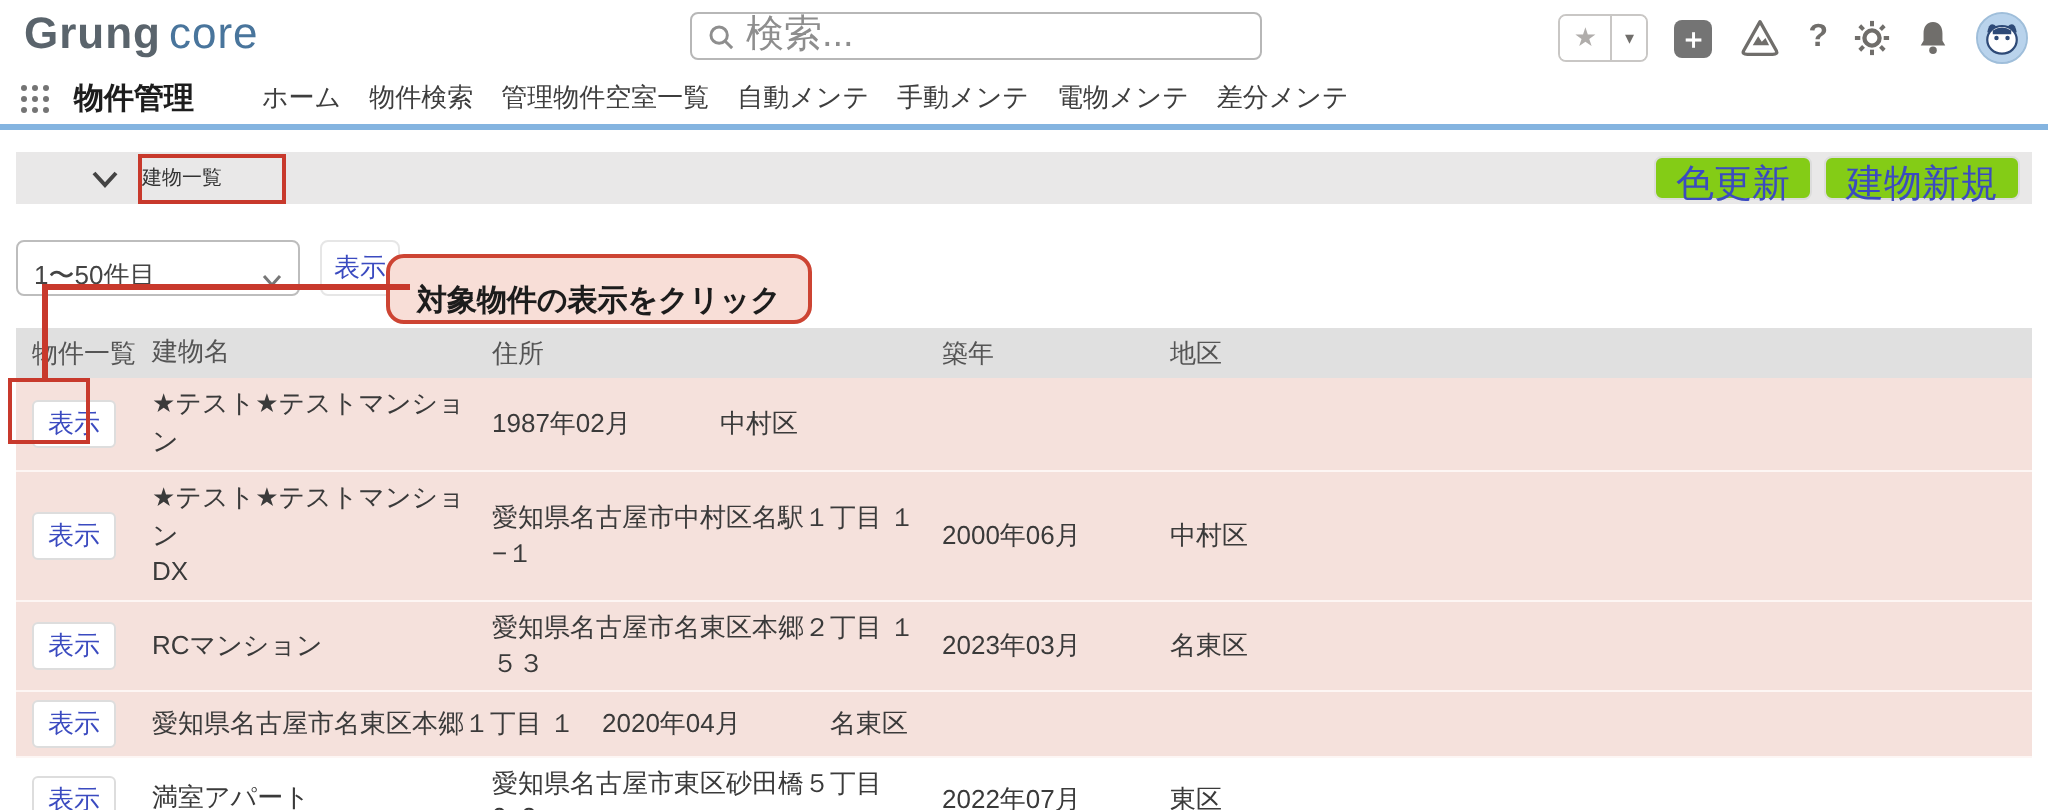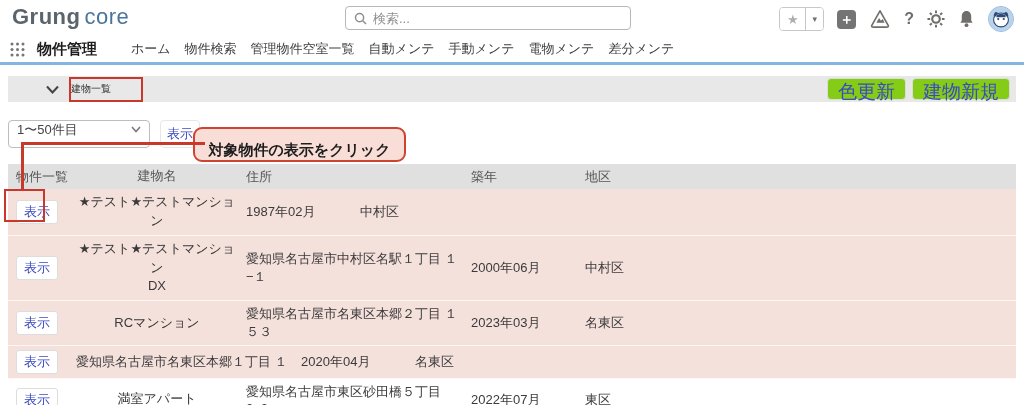--- a/index.html
+++ b/index.html
@@ -7,21 +7,21 @@
     font-family:"Liberation Sans","DejaVu Sans",sans-serif; }
   .page { position:relative; width:1024px; height:405px; background:#fff; }
 
   
   .topbar { position:relative; height:36px; background:#fff; }
   .logo { position:absolute; left:12px; top:4px; font-size:22px; font-weight:600; letter-spacing:.5px; }
   .logo .p1 { color:#5a646c; }
   .logo .p2 { color:#49759c; margin-left:4px; font-weight:500; }
   .searchbox { position:absolute; left:345px; top:6px; width:286px; height:24px;
     border:1px solid #b7b7b7; border-radius:4px; display:flex; align-items:center; padding:0 8px; background:#fff; }
-  .searchbox input { border:none; outline:none; flex:1; font-size:13px; color:#14532d;
+  .searchbox input { border:none; outline:none; flex:1; font-size:19px; color:#14532d;
     font-family:inherit; background:transparent; margin-left:6px; }
   .searchbox input::placeholder { color:#8e8e8e; }
   .top-actions { position:absolute; right:10px; top:6px; display:flex; align-items:center; gap:13px; }
   .fav-combo { display:flex; align-items:stretch; height:24px; border:1px solid #c9c7c5; border-radius:4px; overflow:hidden; }
   .fav-combo .star { width:25px; display:flex; align-items:center; justify-content:center;
     color:#b0adab; font-size:13px; background:#fff; }
   .fav-combo .caret { width:18px; display:flex; align-items:center; justify-content:center;
     color:#706e6b; font-size:9px; background:#fff; border-left:1px solid #c9c7c5; }
   .plus-btn { width:19px; height:19px; background:#747474; border-radius:4px; color:#fff;
     font-size:14px; line-height:18px; text-align:center; font-weight:bold; }
@@ -43,34 +43,34 @@
     display:flex; align-items:center; padding:0 6px 0 38px; }
   .section-chevron { margin-right:12px; display:flex; align-items:center; }
   .section-title { font-size:10px; color:#333;text-align:center; }
   .section-buttons { margin-left:auto; display:flex; gap:6px; }
   .sf-btn { background:#84cc16; border:1px solid #dcdcdc; border-radius:4px; height:22px;
     padding:0 10px; font-size:19px; color:#3b4bc0; font-family:Liberation Sans, sans-serif; cursor:pointer; }
 
   
   .controls { position:relative; margin:18px 8px 0 8px; height:28px; }
   .range-select { position:absolute; left:0; top:0; width:142px; height:28px; border:1px solid #bdbdbd;
-    border-radius:4px; background:#fff; display:flex; align-items:flex-start; padding:0 8px;
+    border-radius:4px; background:#fff; display:flex; align-items:flex-end; padding:0 8px;
     font-size:13px; color:#444; cursor:pointer; }
   .range-select .sel-caret { margin-left:auto; color:#777; }
   .show-btn { position:absolute; left:152px; top:0; width:40px; height:28px; background:#fff;
     border:1px solid #e6e6e6; border-radius:4px; font-size:13px; color:#3b4bc0; font-family:inherit; cursor:pointer; }
 
   
   .table { margin:16px 8px 0 8px; font-size:13px; }
   .thead { display:flex; background:#e0e0e0; height:25px; align-items:center; color:#555; }
   .row { display:flex; align-items:center; min-height:33px; padding:4px 0; background:#fff;
     border-bottom:1px solid #ececec; color:#3a3a3a; }
   .row.highlight { background:#f5e1dc; border-bottom:1px solid #fdf6f4; }
   .c1 { width:60px; padding-left:8px; }
-  .c2 { width:170px; padding-left:8px; white-space:pre-line; line-height:1.45;text-align:center; }
+  .c2 { width:170px; padding-left:8px; white-space:pre-line; line-height:1.45; }
   .c3 { width:225px; padding-left:8px; }
   .c4 { width:114px; padding-left:8px; }
   .c5 { flex:1; padding-left:8px;font-family:Liberation Mono, monospace; }
   .row-show { background:#fff; border:1px solid #ddd; border-radius:3px; padding:2px 7px;
     font-size:13px; color:#3b4bc0; font-family:inherit; cursor:pointer; }
 
   
   .ann { position:absolute; pointer-events:none; }
   .ann-box { border:2px solid #c8392c; }
   .ann-callout { left:193px; top:127px; width:213px; height:35px; background:#f8ded7;

